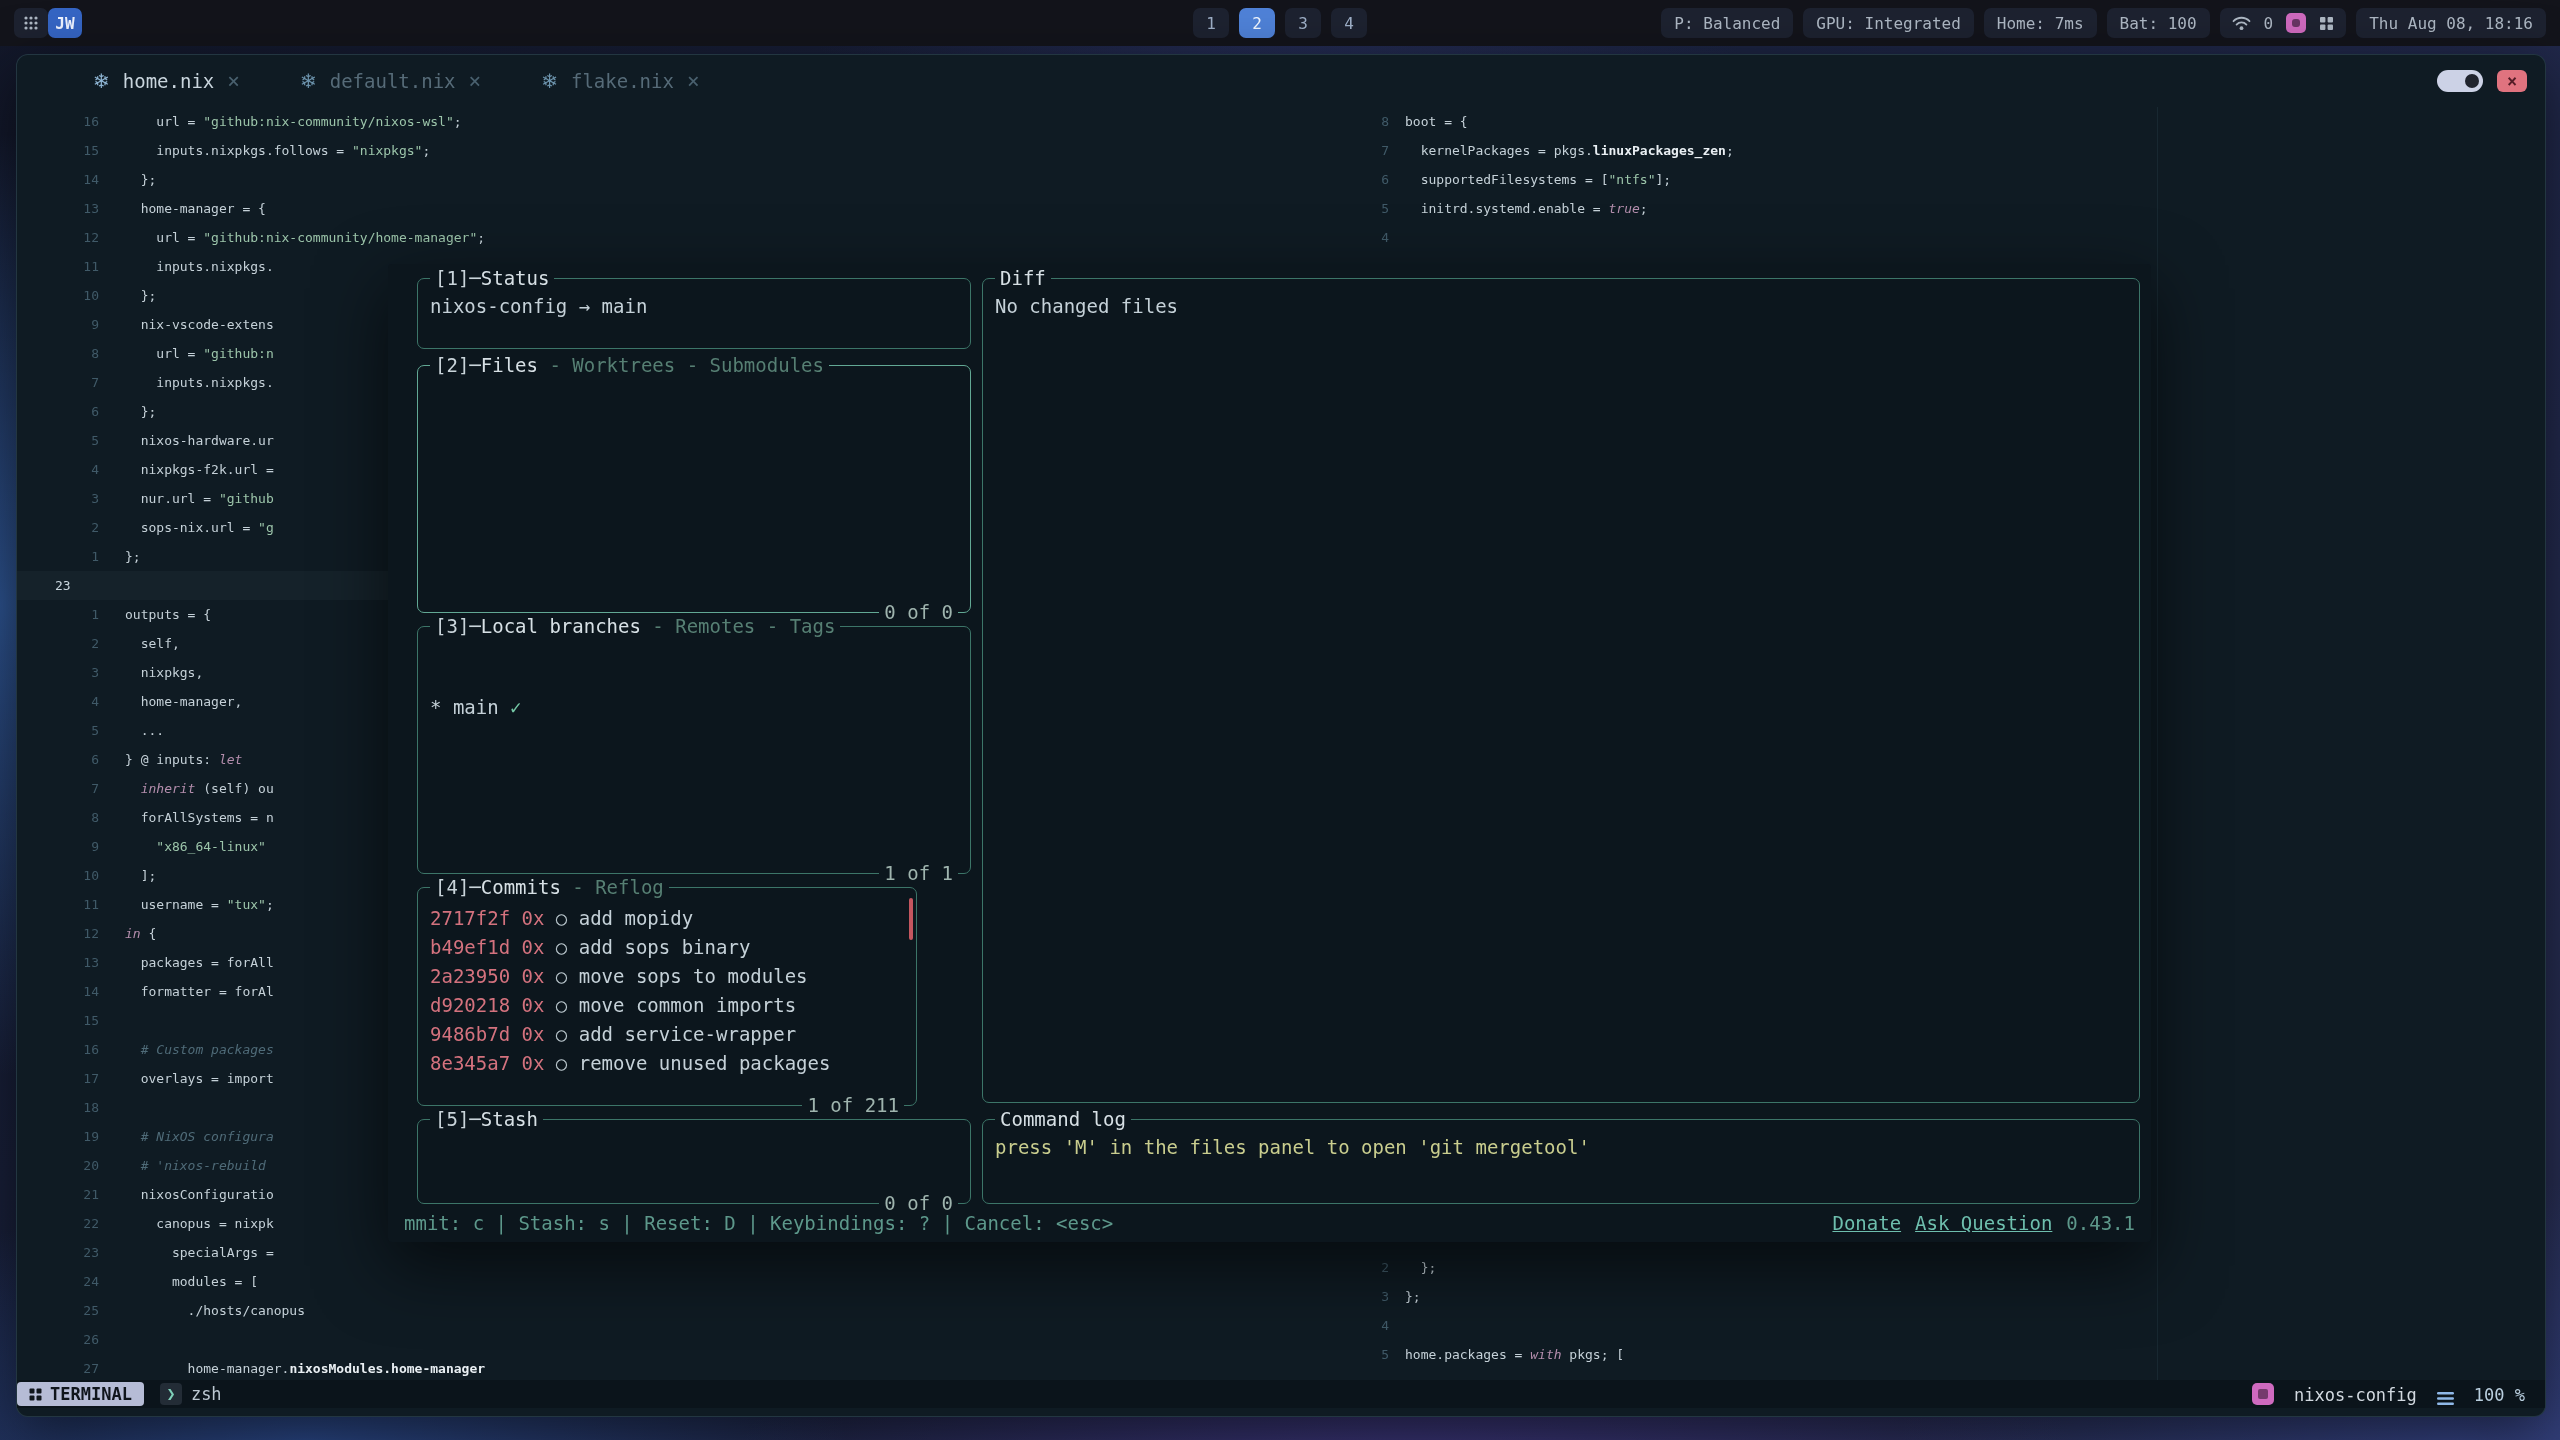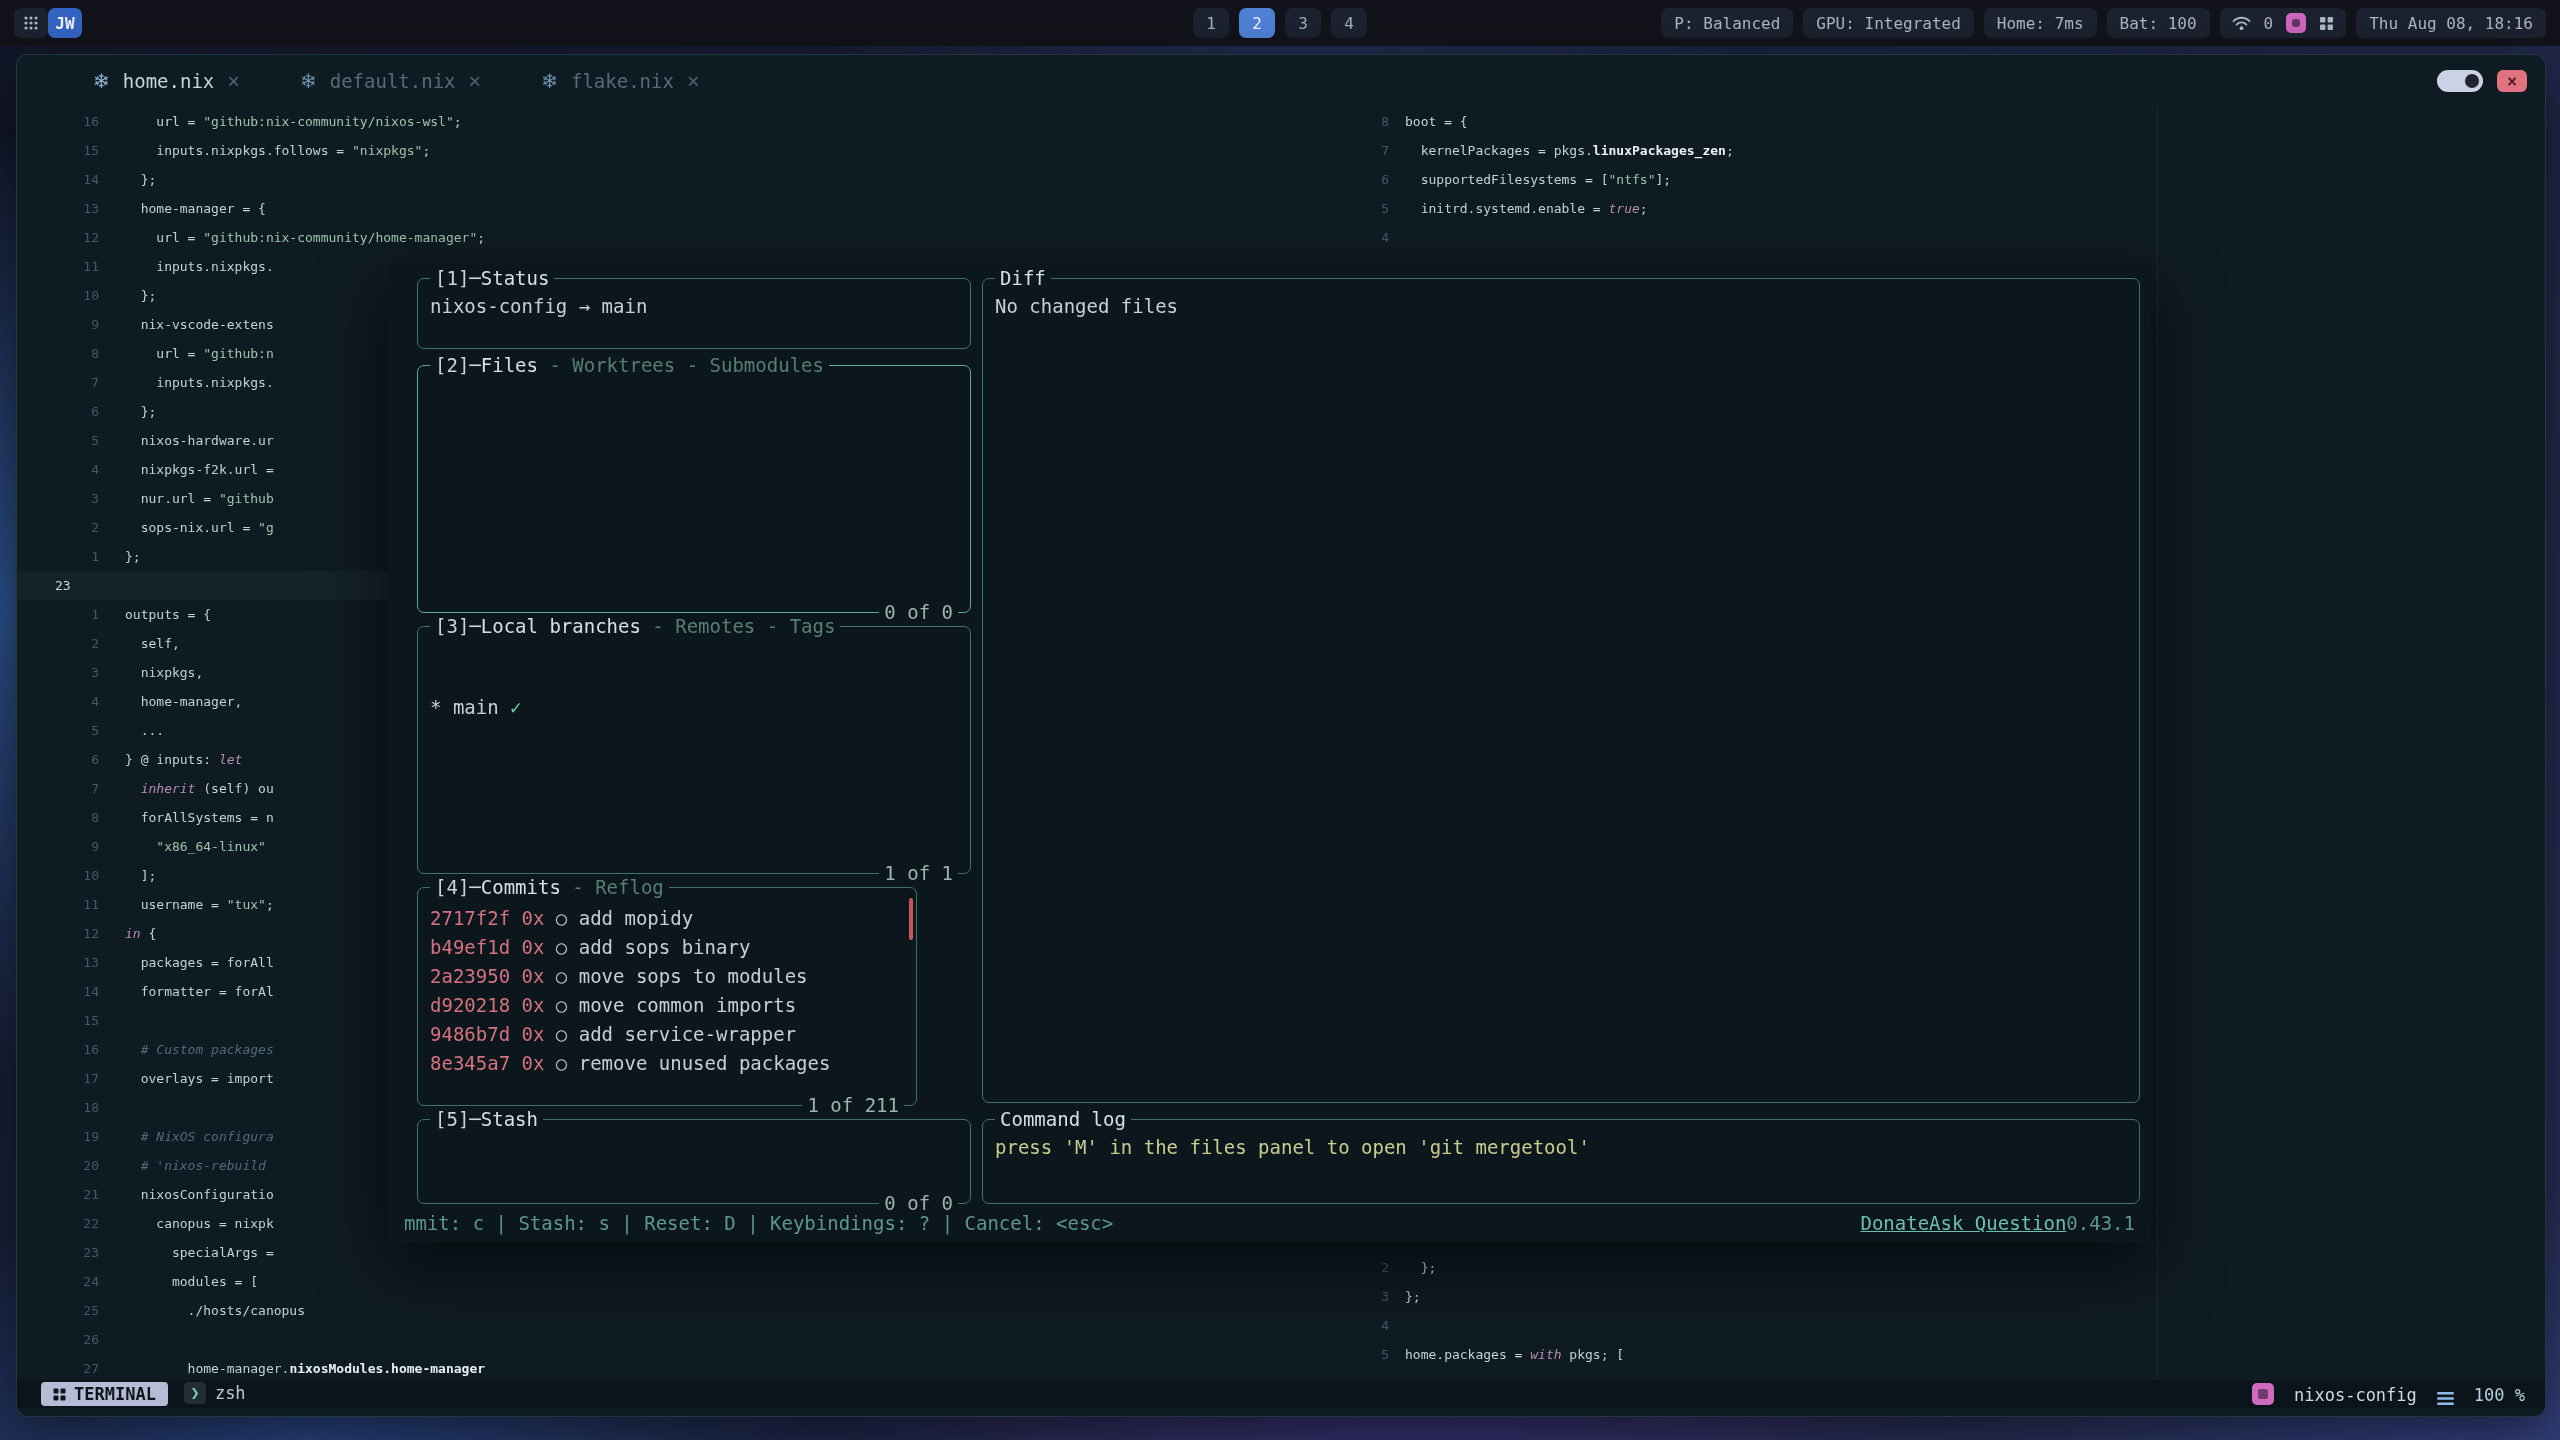--- a/index.html
+++ b/index.html
@@ -85,28 +85,28 @@
   .lg-row{height:29px;line-height:29px;white-space:pre}
   .lg-hash{color:var(--commit-hash,#d4727e)}
   .lg-bullet{color:#b9c6cc}
   .lg-msg{color:var(--text,#c5d1d8)}
   .branch-check{color:var(--check-green,#74c7a5)}
   .cmdlog-text{color:var(--cmdlog-text,#c9cd8e)}
   .lg-scroll{position:absolute;right:3px;top:10px;width:4px;height:42px;background:#c4565f;border-radius:2px}
   .lg-keybar{position:absolute;left:0;right:0;top:944px;height:30px;line-height:30px;
     display:flex;justify-content:space-between;padding:0 16px;white-space:pre}
   .keybar-text{color:var(--keybar-text,#5d988b)}
-  .lg-links{display:flex;}
+  .lg-links{display:flex;gap:14px}
   .lg-link{color:var(--link-teal,#6ebfae);text-decoration:underline}
   .lg-version{color:var(--keybar-text,#5d988b)}
 
   
   .statusbar{position:absolute;left:0;right:0;top:1325px;height:28px;background:var(--statusbar-bg,#0b141b);
     display:flex;align-items:center;font-size:17px}
-  .sb-left{display:flex;align-items:flex-start;gap:16px;padding-left:24px}
+  .sb-left{display:flex;align-items:center;gap:16px;}
   .mode-badge{background:var(--terminal-badge-bg,#b6bcd6);color:#10151c;font-weight:bold;border-radius:4px;
     height:24px;display:flex;align-items:center;gap:8px;padding:0 12px}
   .shell-tab{display:flex;align-items:center;gap:9px;color:#bcc8d2}
   .shell-chip{width:22px;height:22px;border-radius:4px;background:#232c36;color:#7fd1b9;font-weight:bold;
     display:flex;align-items:center;justify-content:center;font-size:15px}
   .sb-right{margin-left:auto;display:flex;align-items:flex-end;gap:20px;padding-right:20px}
   .session-chip{width:22px;height:22px;border-radius:5px;background:var(--session-pink,#cf6abf);position:relative}
   .session-chip::after{content:"";position:absolute;inset:6px;border-radius:2px;background:rgba(25,10,25,.5)}
   .session-label{color:#d2d9e0}
   .percent{color:#b9cede}

